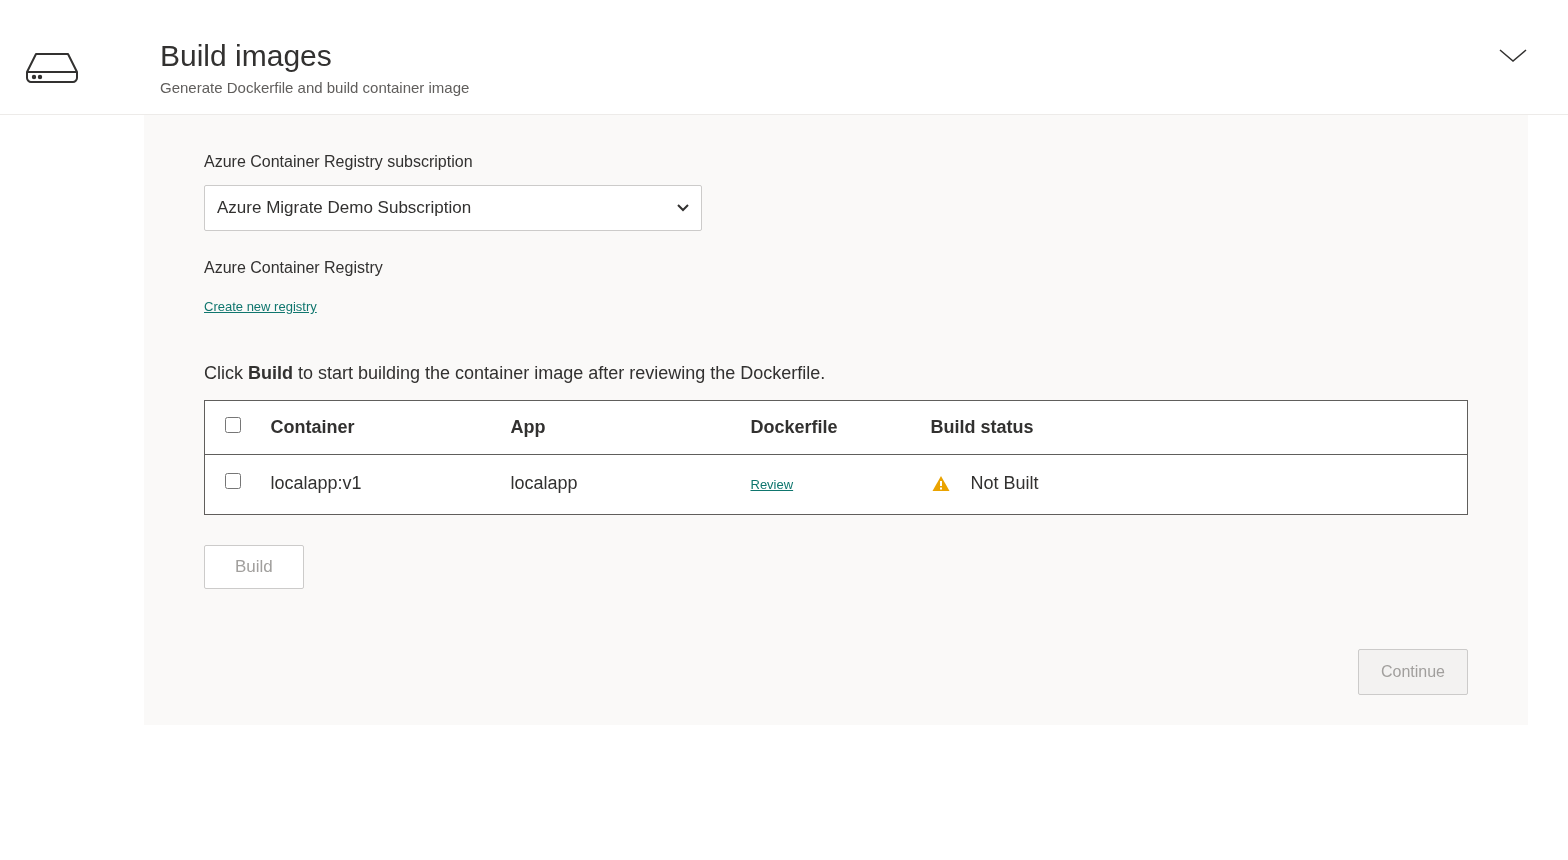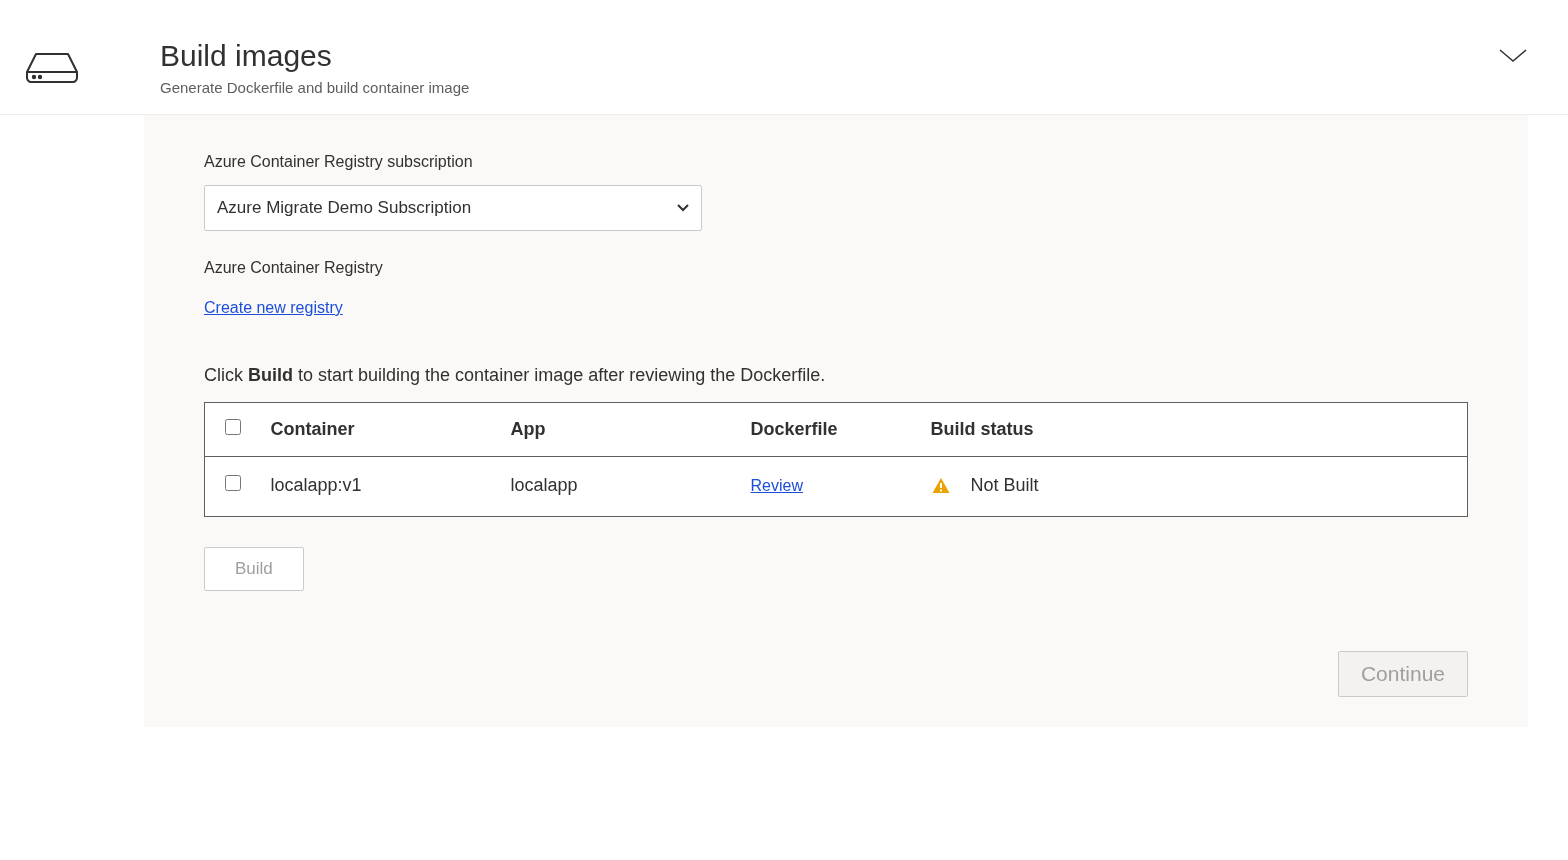--- a/index.html
+++ b/index.html
@@ -85,23 +85,23 @@
       outline: none;
     }
     .select-chevron {
       position: absolute;
       right: 12px;
       top: 50%;
       transform: translateY(-50%);
       pointer-events: none;
     }
     .link {
-      color: #1d4ed8;
+      color: #0f766e;
       text-decoration: underline;
-      font-size: 16px;
+      font-size: 13px;
       cursor: pointer;
       display: inline-block;
       margin-top: 8px;
     }
     .instruction-text {
       font-size: 18px;
       color: #323130;
       margin-top: 48px;
       margin-bottom: 16px;
     }
@@ -167,21 +167,21 @@
       cursor: pointer;
     }
     .continue-row {
       display: flex;
       justify-content: flex-end;
       margin-top: 60px;
     }
     .continue-button {
       height: 46px;
       padding: 0 22px;
-      font-size: 21px;
+      font-size: 16px;
       font-family: inherit;
       color: #a19f9d;
       background: #f3f2f1;
       border: 1px solid #cccbca;
       border-radius: 2px;
       cursor: pointer;
     }
   </style>
 </head>
 <body>

